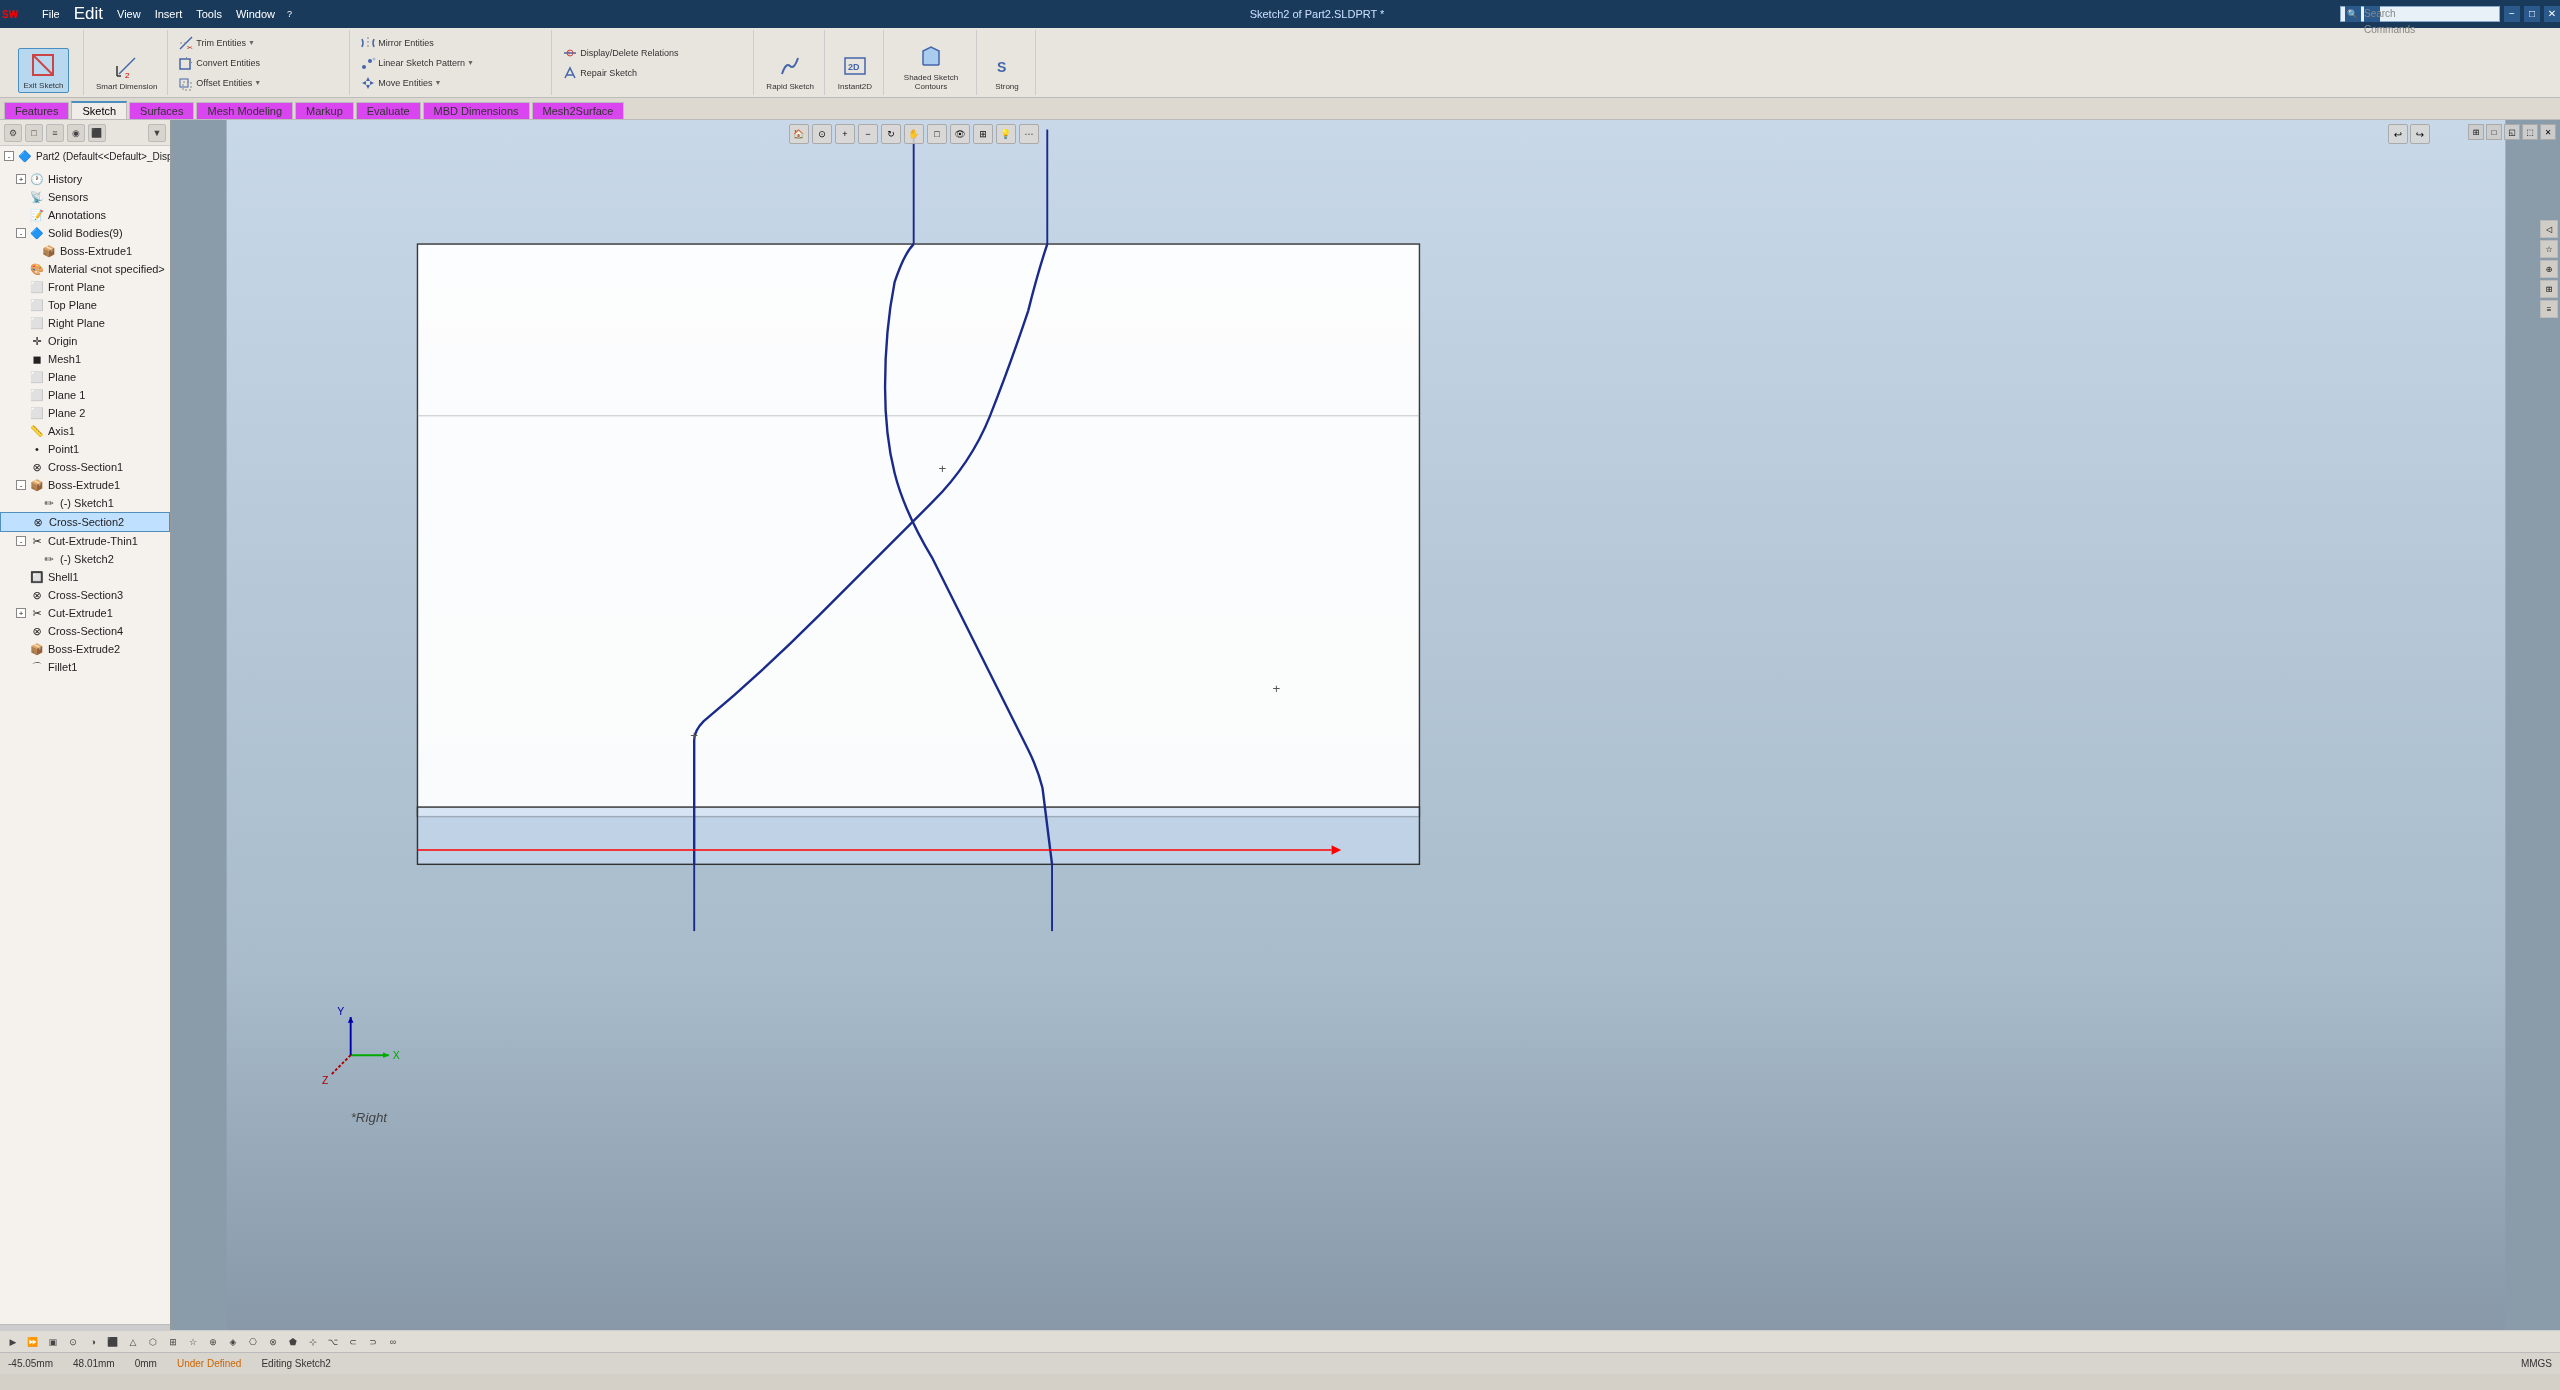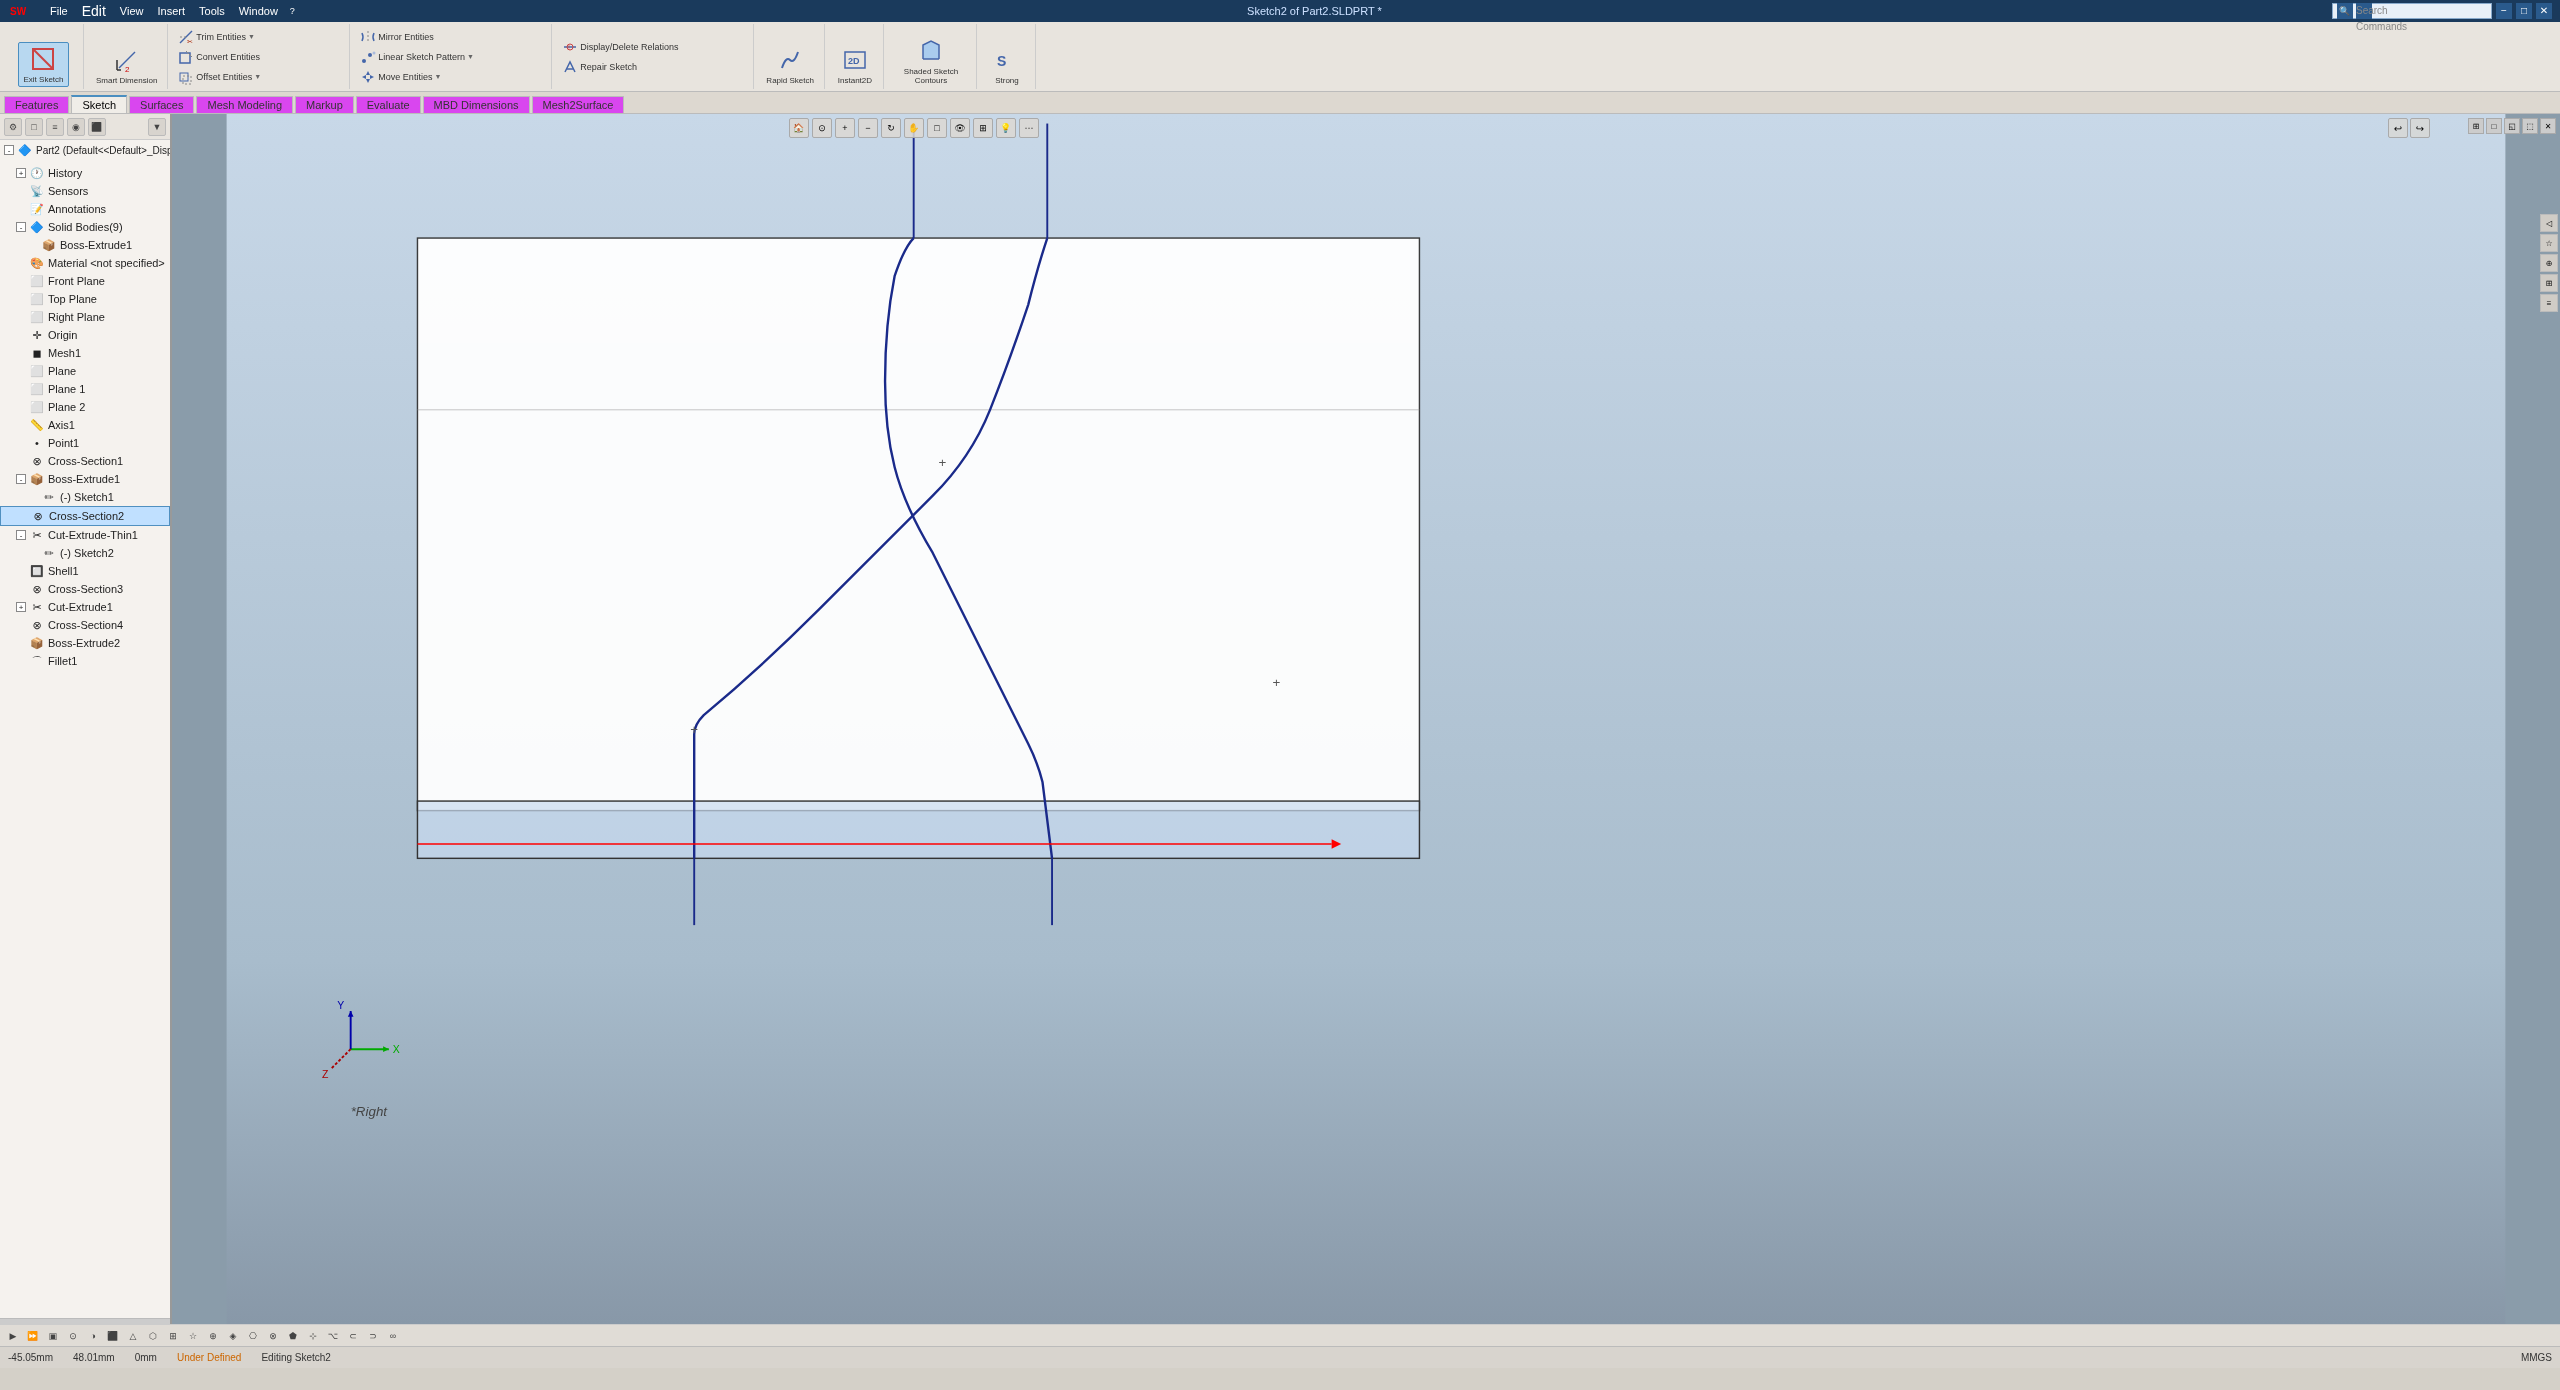--- a/index.html
+++ b/index.html
@@ -8,26 +8,26 @@
       height: 1390px;
       background: #d4d0c8;
       font-family: 'Segoe UI', Arial, sans-serif;
       font-size: 11px;
       overflow: hidden;
       position: relative;
     }
 
     
     #titlebar {
-      height: 22px;
+      height: 28px;
       background: #1a3a5c;
       display: flex;
       align-items: center;
       justify-content: space-between;
-      padding: 0 8px;
+      padding: 0 0;
       color: white;
       font-size: 11px;
     }
     #titlebar-left { display: flex; align-items: center; gap: 6px; }
     #titlebar-center { color: #cce0ff; font-size: 11px; }
     #titlebar-right { display: flex; gap: 4px; }
     #titlebar-right span {
       display: inline-block; width: 16px; height: 16px;
       background: #2a5a8c; text-align: center; line-height: 16px;
       font-size: 10px; cursor: pointer; color: white;
@@ -284,21 +284,21 @@
 
 <div id="titlebar">
   <div id="titlebar-left">
     <div id="sw-logo">
       <svg width="32" height="16" viewBox="0 0 32 16">
         <rect width="32" height="16" fill="#1a3a5c"></rect>
         <text x="2" y="12" fill="#ff0000" font-size="10" font-weight="bold">SW</text>
       </svg>
     </div>
     <span style="color:white;cursor:pointer;font-size:11px;padding:0 4px;">File</span>
-    <span style="color:white;cursor:pointer;font-size:14px;padding:0 4px;">Edit</span>
+    <span style="color:white;cursor:pointer;font-size:17px;padding:0 4px;">Edit</span>
     <span style="color:white;cursor:pointer;font-size:11px;padding:0 4px;">View</span>
     <span style="color:white;cursor:pointer;font-size:11px;padding:0 4px;">Insert</span>
     <span style="color:white;cursor:pointer;font-size:11px;padding:0 4px;">Tools</span>
     <span style="color:white;cursor:pointer;font-size:11px;padding:0 4px;">Window</span>
     <span style="color:white;font-size:9px;padding:0 2px;">?</span>
   </div>
   <div id="titlebar-center">Sketch2 of Part2.SLDPRT *</div>
   <div id="titlebar-right">
     <div id="search-bar">
       <span style="font-size:9px;margin-right:3px;">🔍</span>

